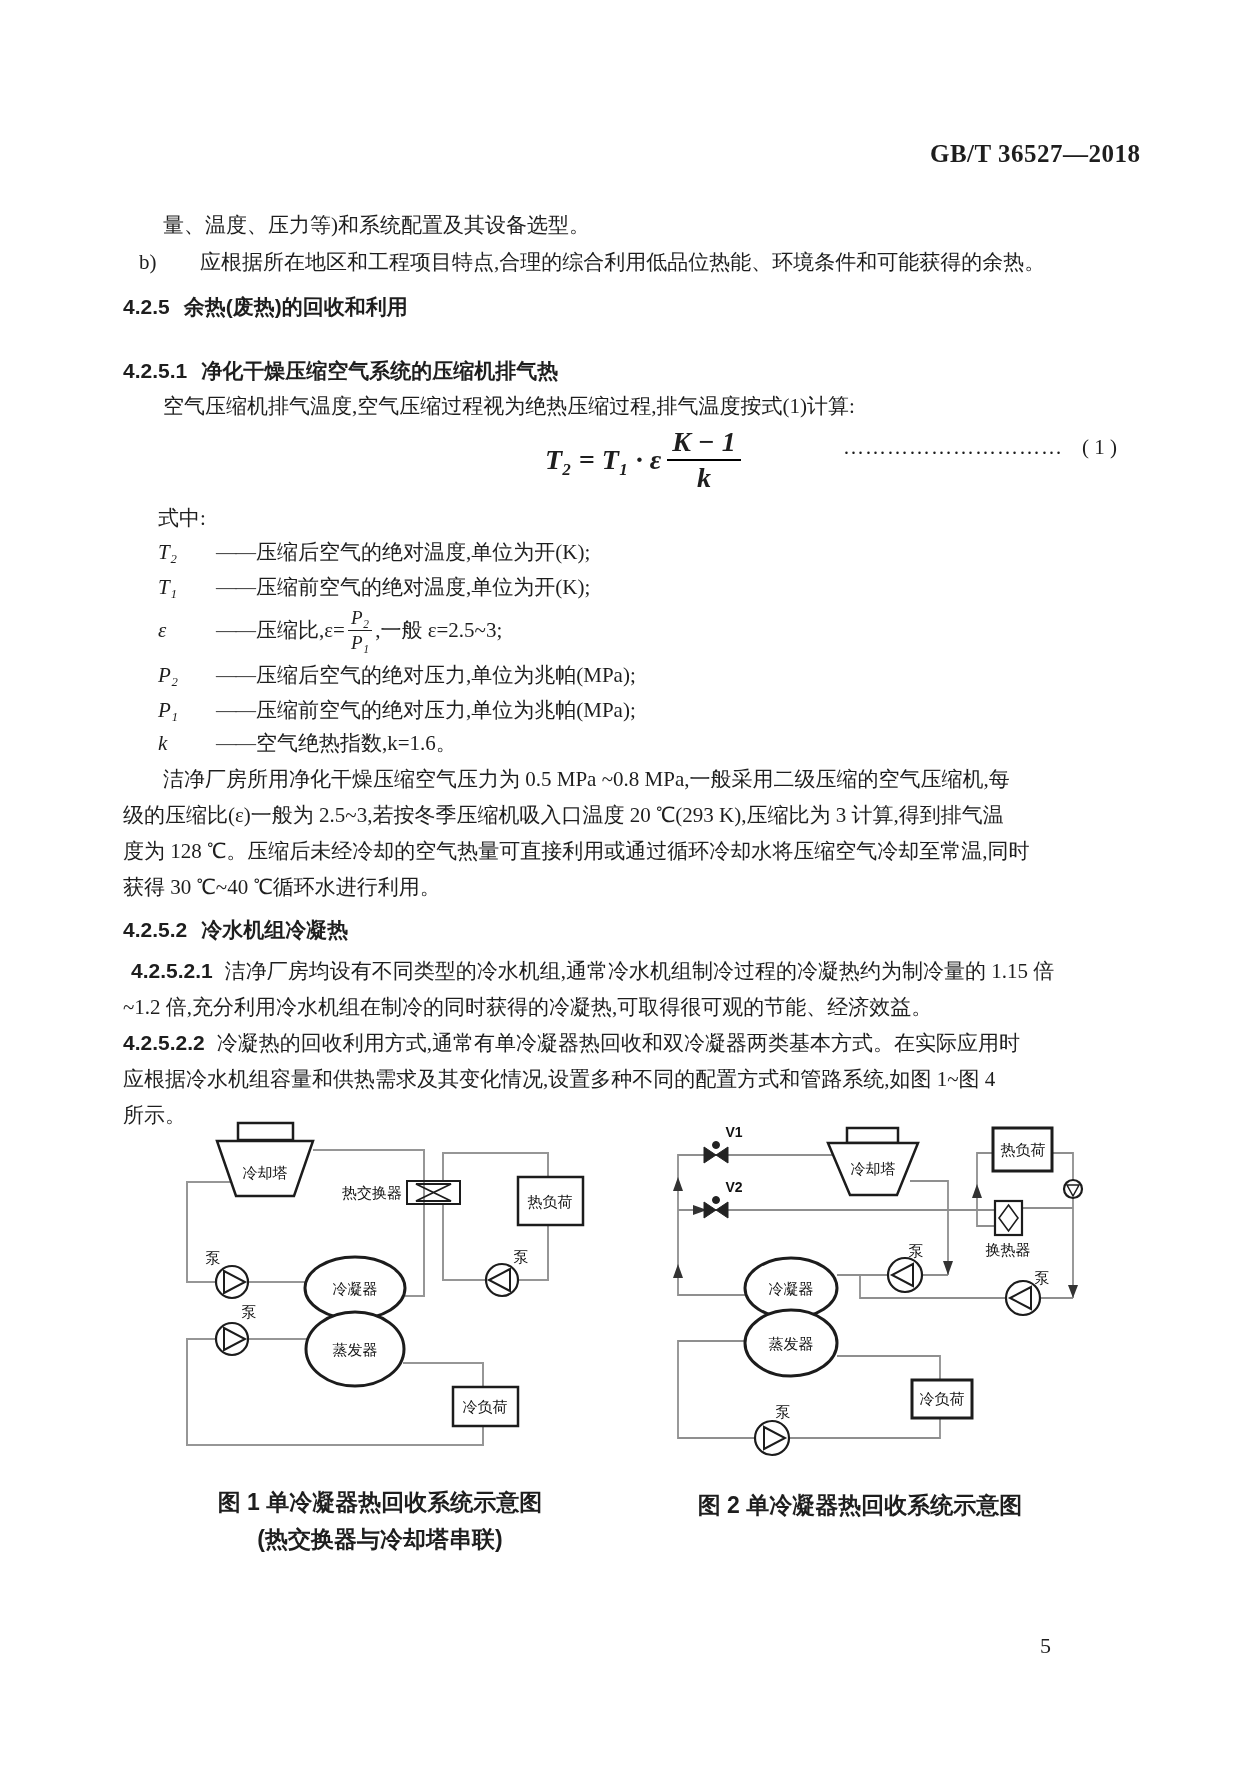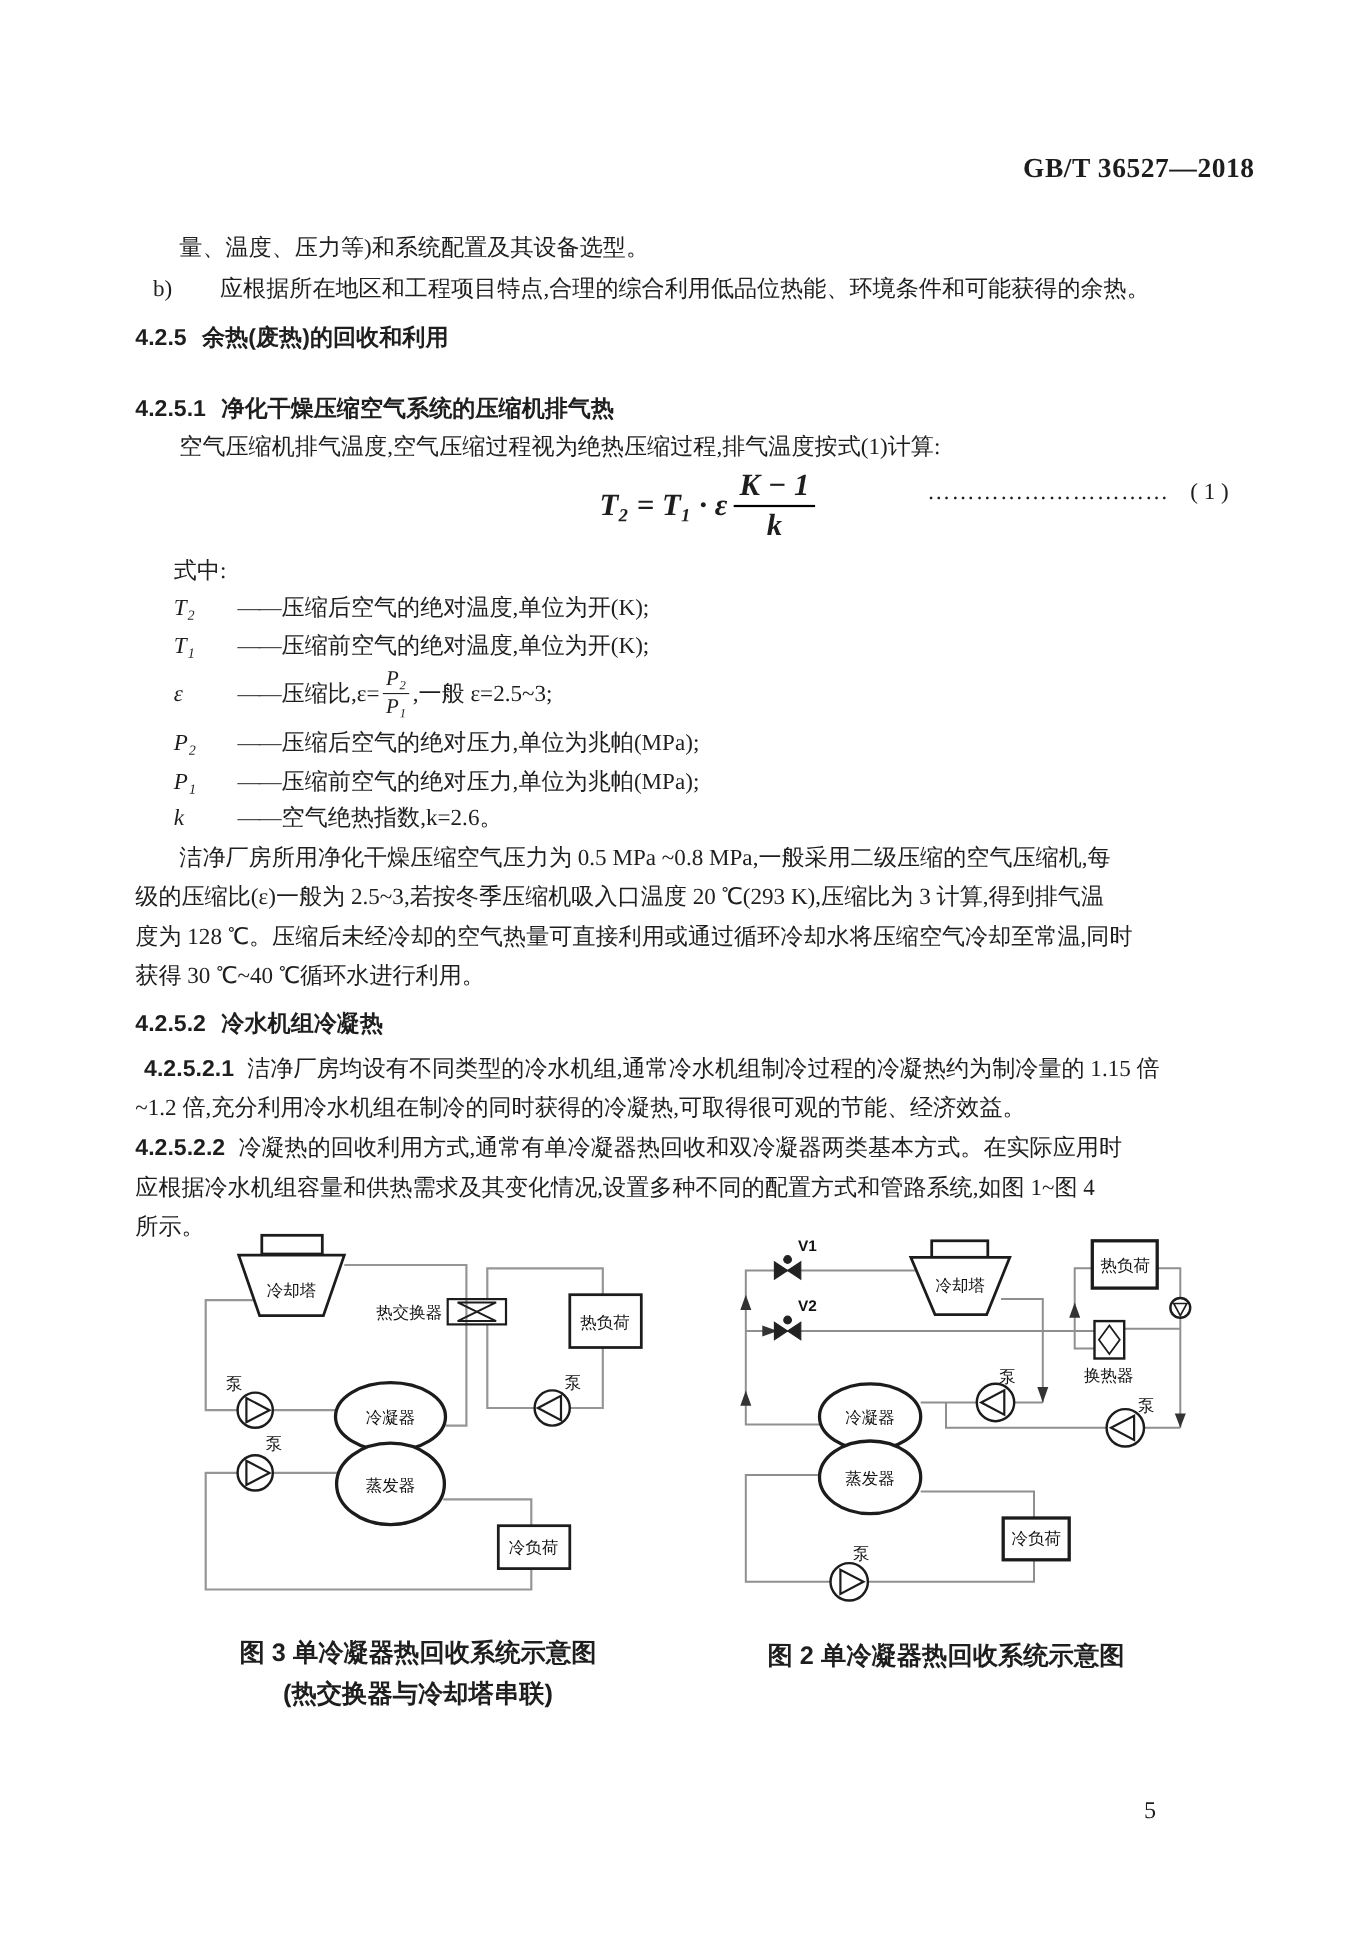--- a/index.html
+++ b/index.html
@@ -94,21 +94,21 @@
       <span>压缩后空气的绝对压力,单位为兆帕(MPa);</span>
   </div>
   <div class="abs def-row" style="left:158px;top:696px;">
     <span class="def-sym">P₁</span>
       <span class="def-dash">——</span>
       <span>压缩前空气的绝对压力,单位为兆帕(MPa);</span>
   </div>
   <div class="abs def-row" style="left:158px;top:729px;">
     <span class="def-sym">k</span>
       <span class="def-dash">——</span>
-      <span>空气绝热指数,k=2.6。</span>
+      <span>空气绝热指数,k=1.6。</span>
   </div>
 
   <div class="abs body-text" style="left:163px;top:764px;">洁净厂房所用净化干燥压缩空气压力为 0.5 MPa ~0.8 MPa,一般采用二级压缩的空气压缩机,每</div>
   <div class="abs body-text" style="left:123px;top:800px;">级的压缩比(ε)一般为 2.5~3,若按冬季压缩机吸入口温度 20 ℃(293 K),压缩比为 3 计算,得到排气温</div>
   <div class="abs body-text" style="left:123px;top:836px;">度为 128 ℃。压缩后未经冷却的空气热量可直接利用或通过循环冷却水将压缩空气冷却至常温,同时</div>
   <div class="abs body-text" style="left:123px;top:872px;">获得 30 ℃~40 ℃循环水进行利用。</div>
 
   <div class="abs heading" style="left:123px;top:916px;">
     <span class="num">4.2.5.2</span><span>冷水机组冷凝热</span>
   </div>
@@ -241,19 +241,19 @@
       <polygon points="298,169 298,191 277,180"></polygon>
       <polygon points="416,192 416,214 395,203"></polygon>
       <polygon points="149,332 149,354 170,343"></polygon>
       <polygon points="452,90 464,90 458,101" stroke-width="1.5"></polygon>
     </g>
     <text x="301" y="161" text-anchor="middle">泵</text>
     <text x="427" y="188" text-anchor="middle">泵</text>
     <text x="168" y="322" text-anchor="middle">泵</text>
   </svg>
 
-  <div class="abs caption" style="left:180px;top:1487px;width:400px;">图 3  单冷凝器热回收系统示意图</div>
+  <div class="abs caption" style="left:180px;top:1487px;width:400px;">图 1  单冷凝器热回收系统示意图</div>
   <div class="abs caption" style="left:180px;top:1524px;width:400px;">(热交换器与冷却塔串联)</div>
   <div class="abs caption" style="left:660px;top:1490px;width:400px;">图 2  单冷凝器热回收系统示意图</div>
 
   <div class="abs" style="left:1040px;top:1633px;font-size:22px;">5</div>
 
 </div>
 
 </body></html>

